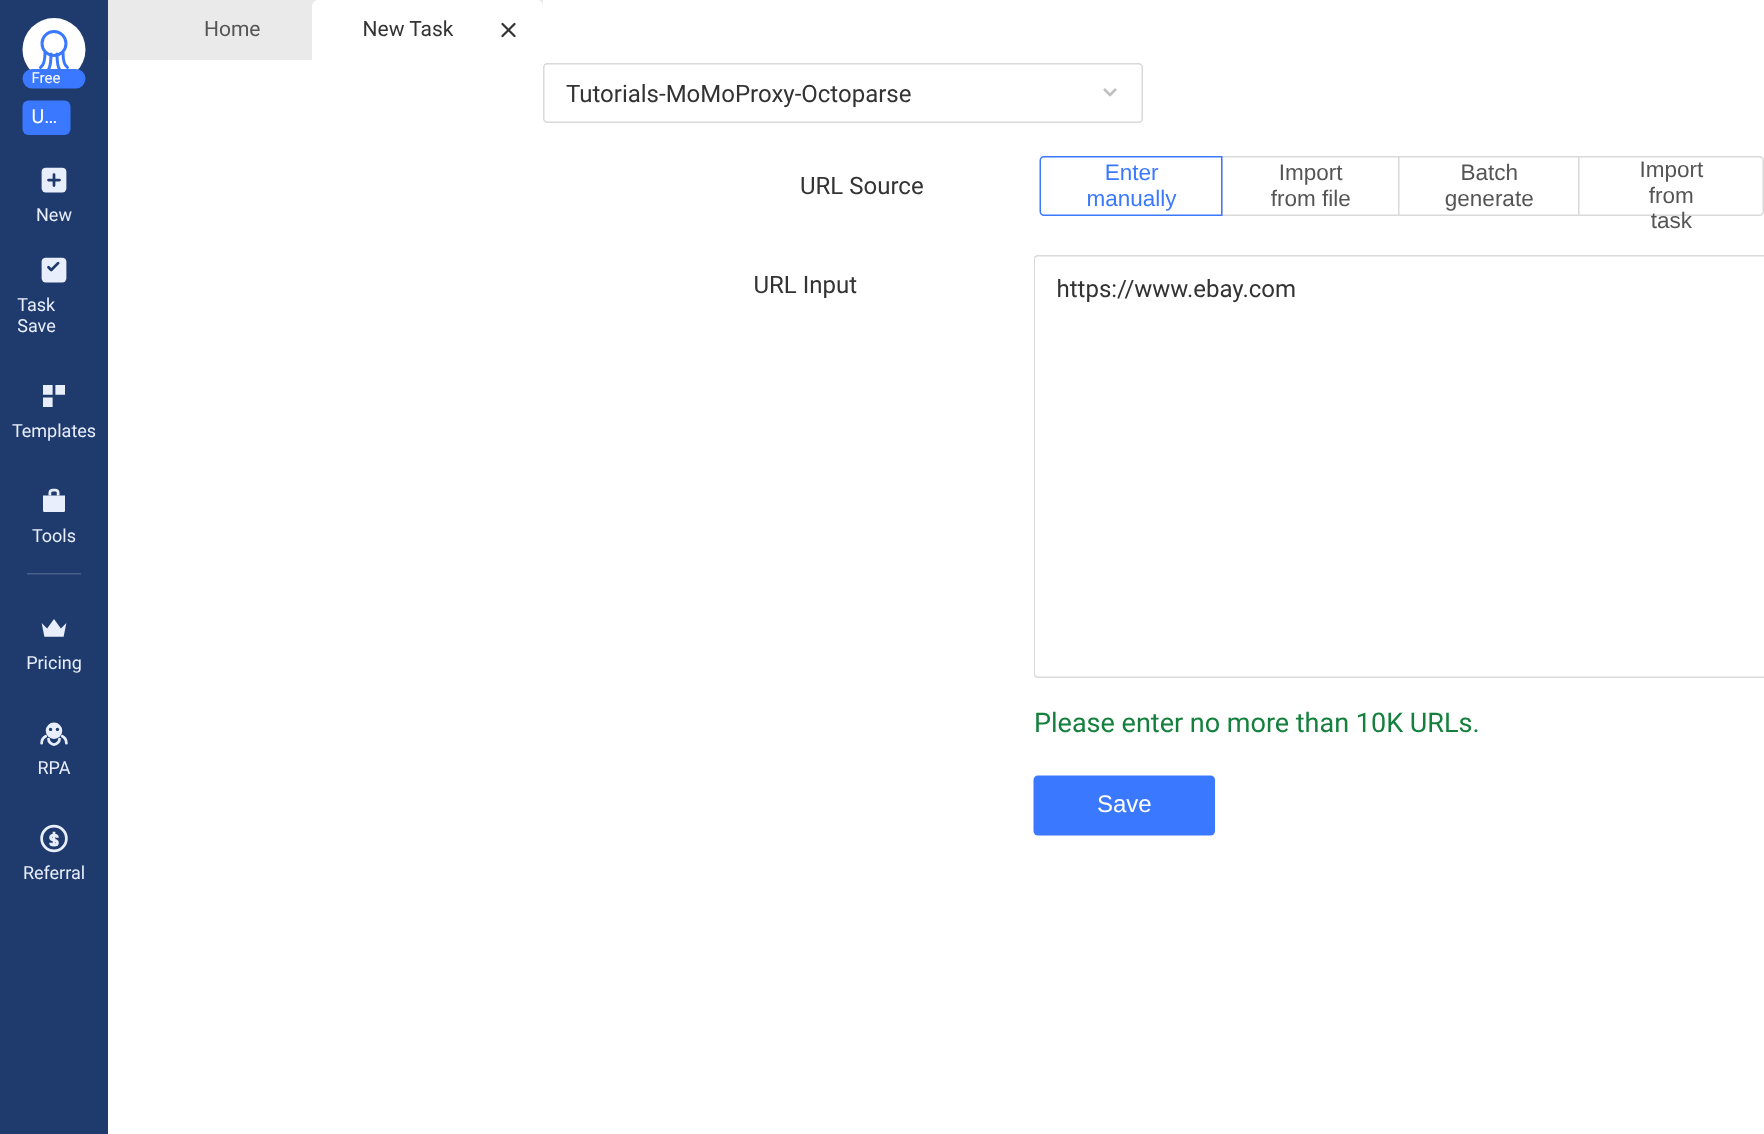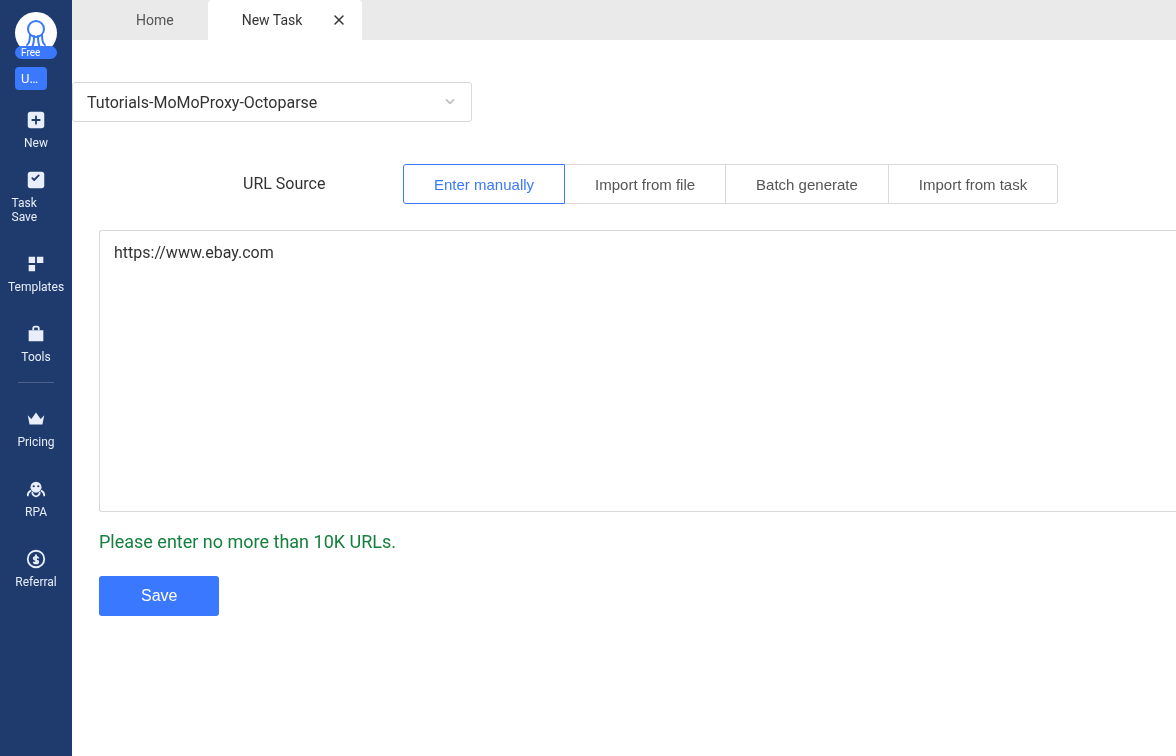--- a/index.html
+++ b/index.html
@@ -92,21 +92,21 @@
       margin: 18px 0 6px 0;
     }
     .sidebar-gap-lg { margin-top: 28px !important; }
     
     
     .main {
       flex: 1;
       height: 756px;
       background: #fff;
       display: flex;
-      flex-direction: column;
+      flex-direction: row;
       justify-content: space-between;
     }
     
     
     .tabbar {
       height: 40px;
       background: #eaeaea;
       display: flex;
       align-items: stretch;
     }
@@ -184,21 +184,21 @@
       border-radius: 3px;
       background: #fff;
       font-size: 16px;
       color: #333;
       margin-left: 20px;
       cursor: pointer;
     }
     
     
     .url-source-row {
-      margin-top: 42px;
+      margin-top: 22px;
       padding-left: 31px;
     }
     .seg-group {
       display: flex;
     }
     .seg-btn {
       height: 40px;
       padding: 0 30px;
       border: 1px solid #d9d9d9;
       background: #fff;
@@ -382,20 +382,21 @@
         <div class="seg-group">
           <button class="seg-btn active">Enter manually</button>
           <button class="seg-btn">Import from file</button>
           <button class="seg-btn">Batch generate</button>
           <button class="seg-btn">Import from task</button>
         </div>
       </div>
     </div>
 
     <div class="row url-input-row">
+      <div class="label-col">URL Input</div>
       <div class="field-col" style="padding-right:0;padding-left:27px;">
         <textarea class="url-textarea" style="">https://www.ebay.com</textarea>
         <div class="hint">Please enter no more than 10K URLs.</div>
         <button class="save-btn">Save</button>
       </div>
     </div>
   </div>
 </div>
 
 </body></html>

